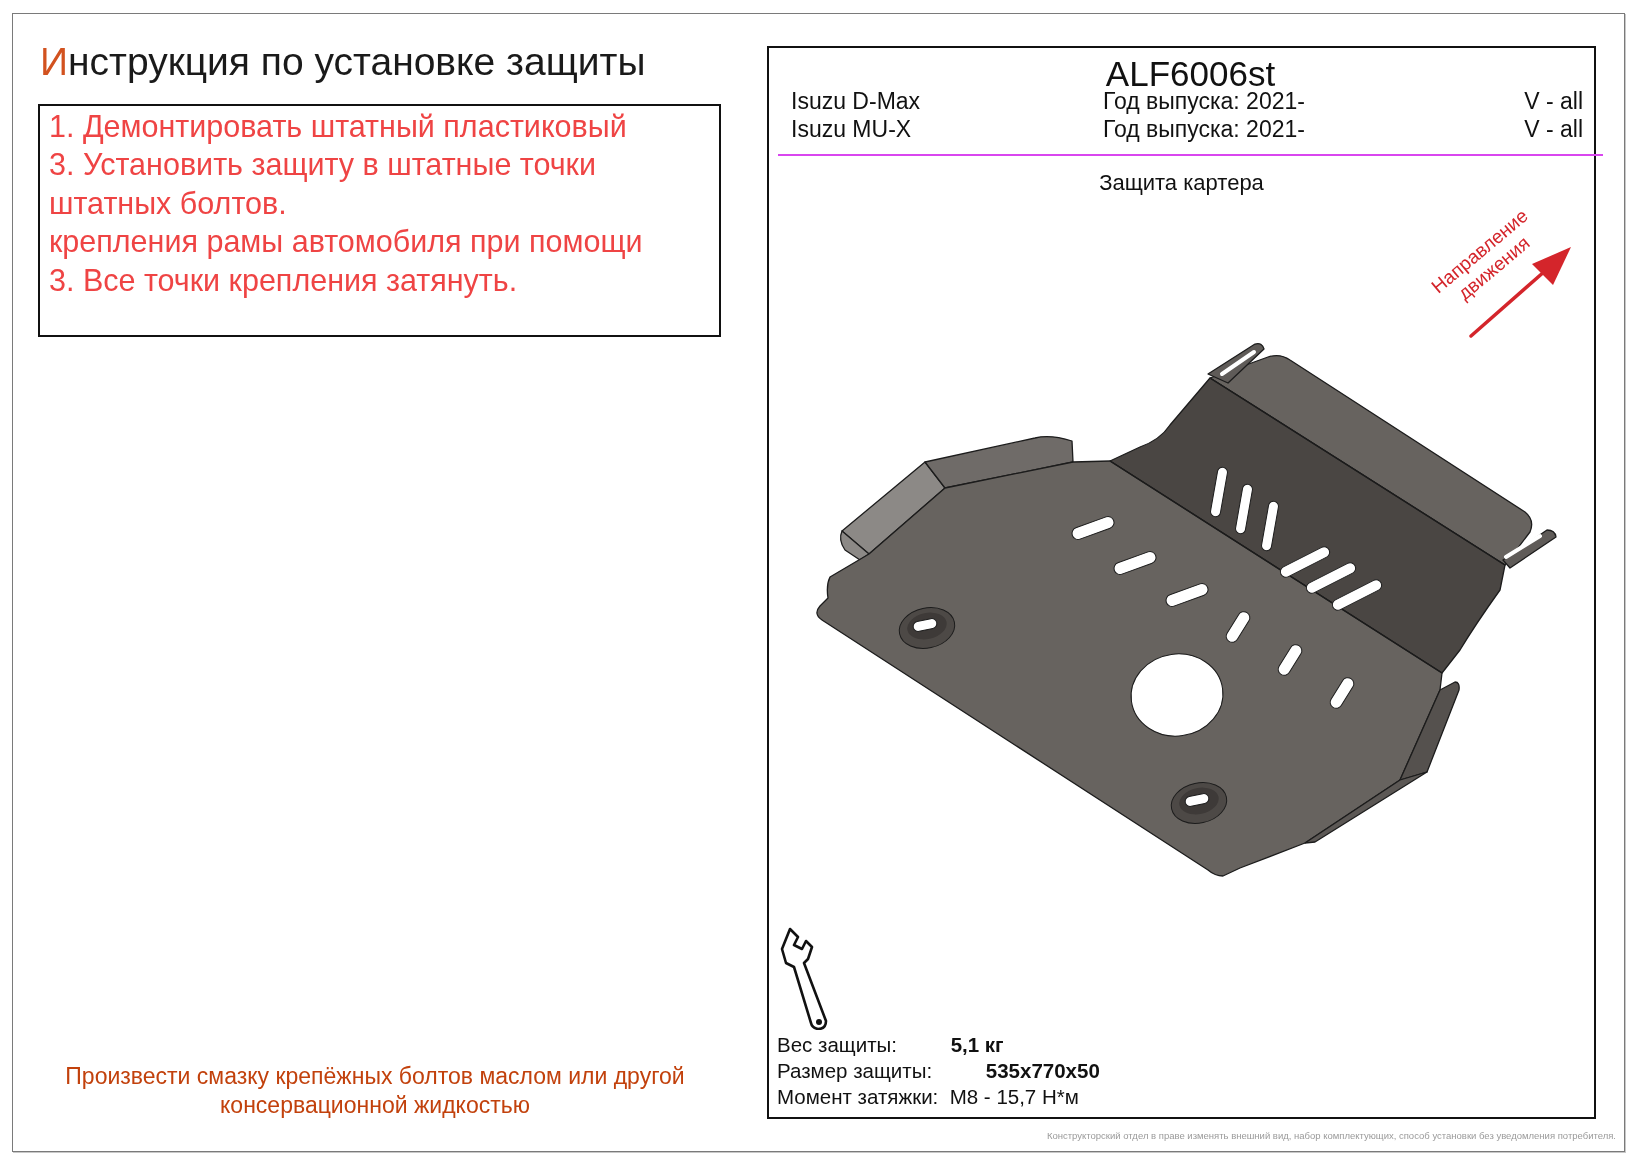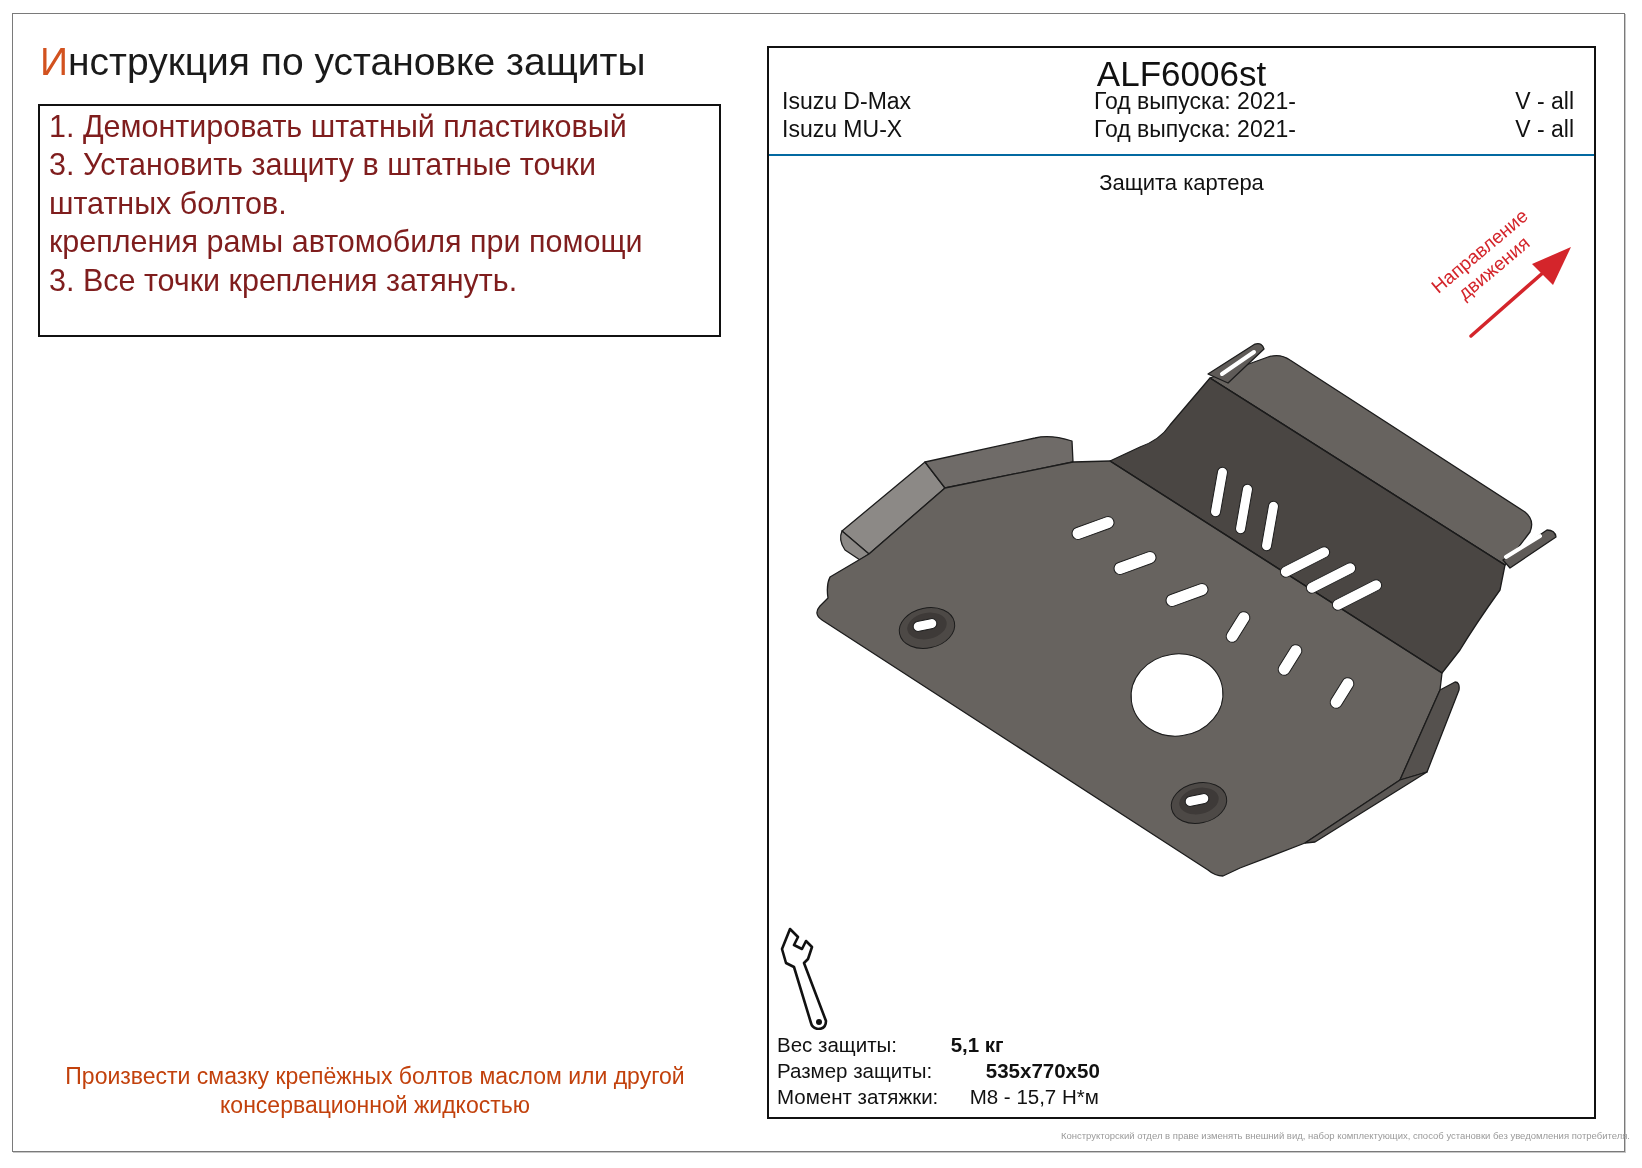--- a/index.html
+++ b/index.html
@@ -4,40 +4,40 @@
 <style>
   html, body { margin:0; padding:0; background:#ffffff; }
   body { width:1642px; height:1168px; position:relative; overflow:hidden;
          font-family:"Liberation Sans", "DejaVu Sans", sans-serif; color:#111; }
   .sheet { position:absolute; left:12px; top:13px; width:1613px; height:1139px;
            border:1.5px solid #7a7a7a; box-sizing:border-box; box-shadow:1px 1px 0 #c8c8c8; }
   .title { position:absolute; left:40px; top:40px; font-size:39px; line-height:44px; color:#1a1a1a; white-space:nowrap; }
   .title .first { color:#d2521f; }
   .instr-box { position:absolute; left:38px; top:104px; width:683px; height:233px;
                border:2px solid #111; box-sizing:border-box; padding:1px 0 0 9px; }
-  .instr-line { font-size:30.5px; line-height:38.4px; white-space:nowrap; color:#7f1d1d; }
+  .instr-line { font-size:30.5px; line-height:38.4px; white-space:nowrap; color:#ef4444; }
   .note { position:absolute; left:40px; top:1062px; width:670px; text-align:center;
           color:#c2410c; font-size:23px; line-height:29px; }
   .panel { position:absolute; left:767px; top:46px; width:829px; height:1073px;
            border:2px solid #111; box-sizing:border-box; }
-  .panel-head { position:absolute; left:0; top:0; width:100%; height:108px; border-bottom:2px solid #0369a1; box-sizing:border-box; }
+  .panel-head { position:absolute; left:9px; top:0; width:100%; height:108px; border-bottom:2px solid #d946ef; box-sizing:border-box; }
   .code { position:absolute; left:0; width:100%; top:6px; text-align:center; font-size:35px; line-height:40px; }
   .veh-row { position:absolute; left:13px; right:20px; font-size:23px; line-height:27px; }
   .veh-row .model { position:absolute; left:0; }
   .veh-row .year { position:absolute; left:312px; }
   .veh-row .ver { position:absolute; right:0; }
   .subtitle { position:absolute; left:0; width:100%; top:122px; text-align:center; font-size:22px; line-height:26px; }
   .dir { position:absolute; left:1408px; top:200px; width:180px; height:150px; }
   .dir-text { position:absolute; left:1412px; top:238px; width:150px; text-align:center; color:#d4252b;
               font-size:19px; line-height:22px; transform:rotate(-40deg); transform-origin:50% 50%; }
   .plate { position:absolute; left:800px; top:330px; width:780px; height:560px; }
   .wrench { position:absolute; left:776px; top:925px; width:60px; height:105px; }
   .specs { position:absolute; left:777px; top:1032px; font-size:20.5px; line-height:26px; white-space:nowrap; }
   .specs b { font-weight:bold;margin-left:48px; }
-  .footer { position:absolute; right:12px; top:1130px; font-size:9.5px; color:#9a9a9a; white-space:nowrap; }
+  .footer { position:absolute; right:26px; top:1130px; font-size:9.5px; color:#9a9a9a; white-space:nowrap; }
 </style>
 </head>
 <body>
 
 <div class="sheet"></div>
 
 <div class="title"><span class="first">И</span><span>нструкция по установке защиты</span></div>
 
 <div class="instr-box">
   <div class="instr-line">1. Демонтировать штатный пластиковый</div>
@@ -133,16 +133,16 @@
 </svg>
 
 <svg class="wrench" viewBox="0 0 60 105">
   <path d="M14,4 L22,12 L18,20 L26,24 L30,16 L36,22 L32,34 L28,38 L50,96 Q50,104 42,104 Q36,103 35,98 L18,42 L10,38 L6,24 Z" fill="#ffffff" stroke="#111" stroke-width="2.6" stroke-linejoin="round"></path>
   <circle cx="43" cy="97" r="3" fill="#111"></circle>
 </svg>
 
 <div class="specs">
   <div><span>Вес защиты: </span><b>5,1 кг</b></div>
   <div><span>Размер защиты: </span><b>535x770x50</b></div>
-  <div><span>Момент затяжки: </span><span style="white-space:pre;margin-left:20px;"> M8 - 15,7 Н*м</span></div>
+  <div><span>Момент затяжки: </span><span style="white-space:pre;"> M8 - 15,7 Н*м</span></div>
 </div>
 
 <div class="footer">Конструкторский отдел в праве изменять внешний вид, набор комплектующих, способ установки без уведомления потребителя.</div>
 
 </body></html>

